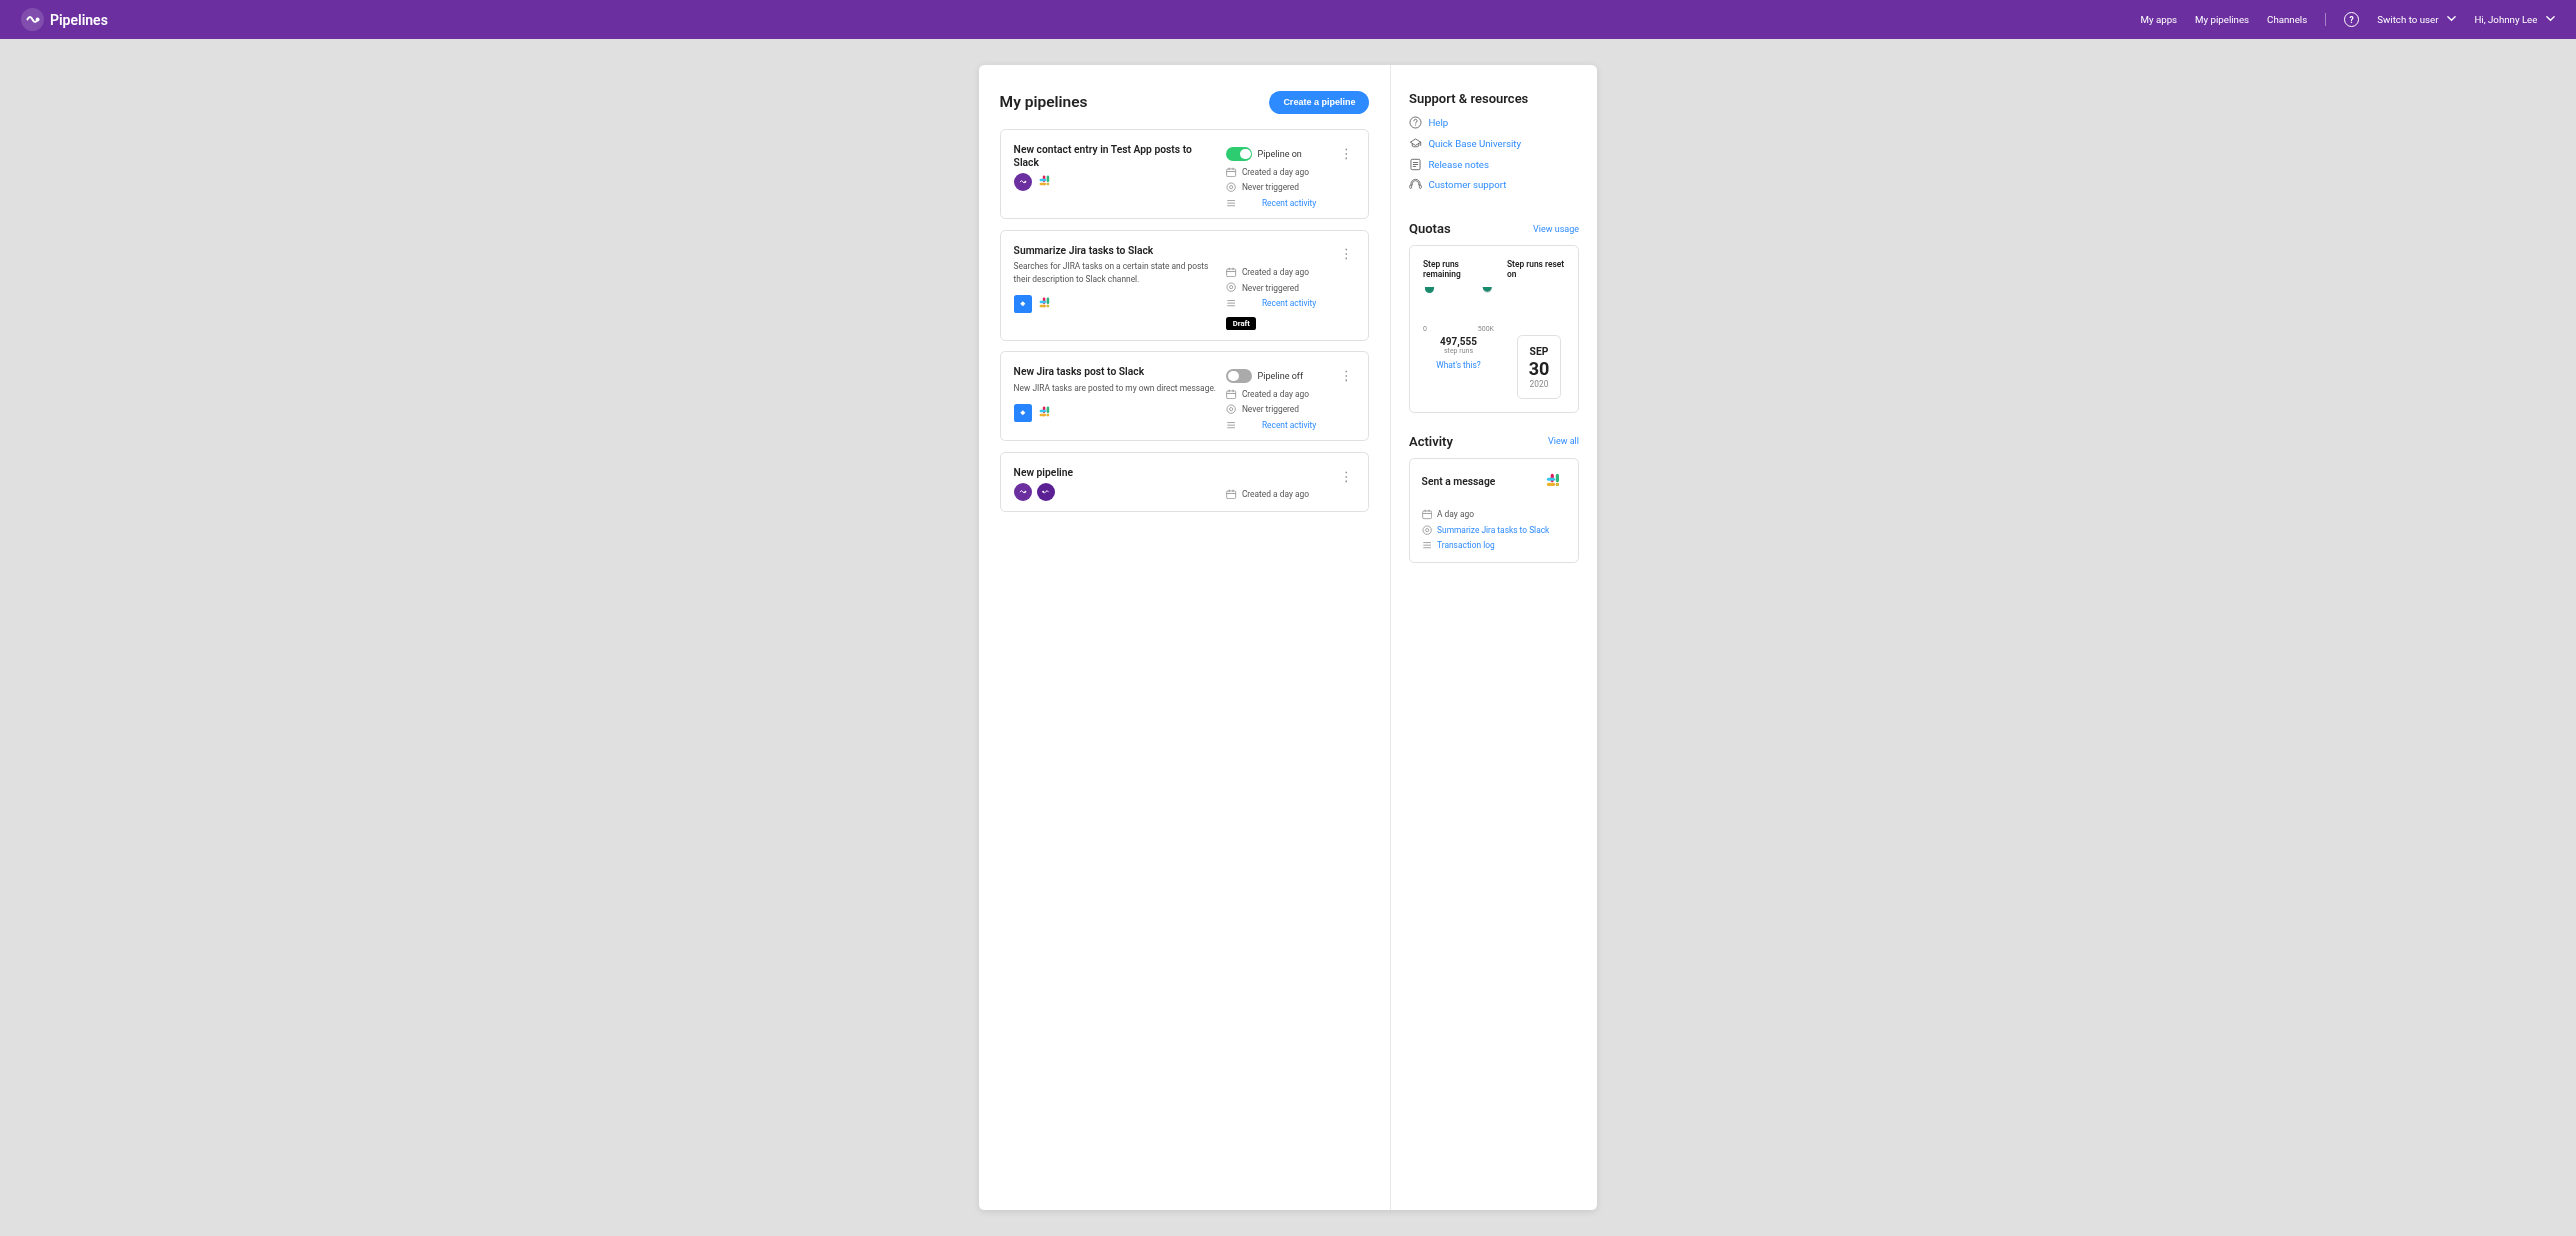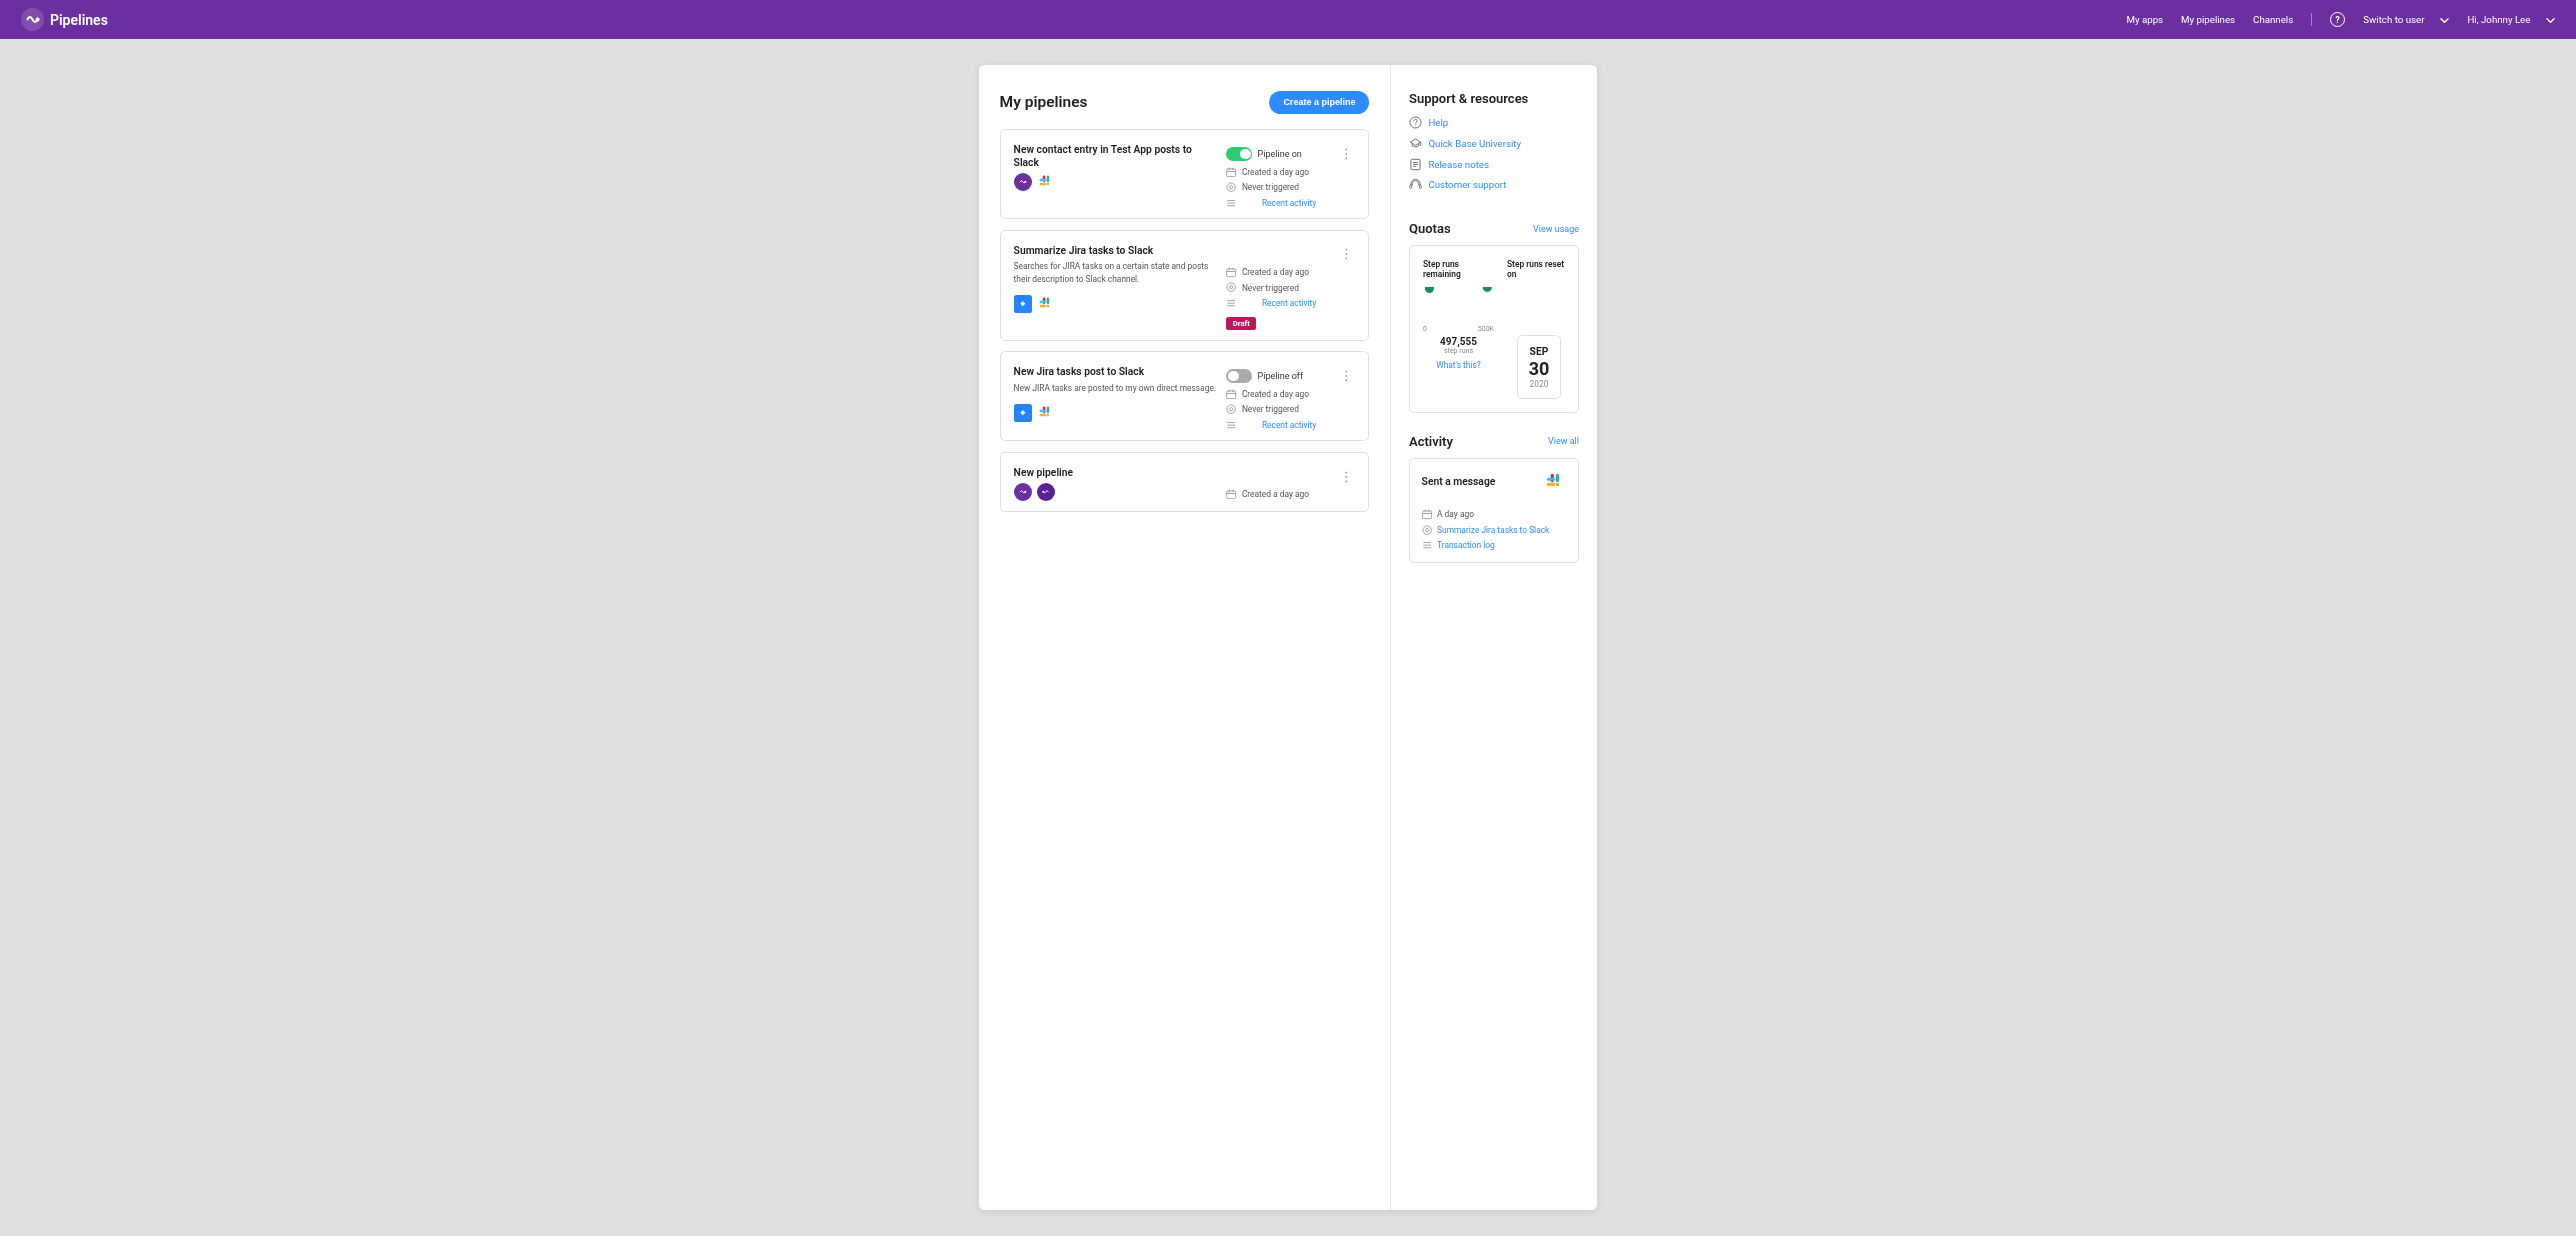--- a/index.html
+++ b/index.html
@@ -52,21 +52,21 @@
       width: 15.5px; height: 15.5px;
       border-radius: 50%;
       border: 1.3px solid white;
       display: flex; align-items: center; justify-content: center;
       color: white;
       font-weight: bold;
       font-size: 8.4px;
       cursor: pointer;
     }
     .nav-dropdown {
-      display: flex; align-items: flex-end; gap: 16px;
+      display: flex; align-items: flex-start; gap: 9px;
       cursor: pointer;
     }
     .nav-dropdown svg { width: 9px; height: 9px; fill: white; }
 
     
     .page-wrapper {
       display: flex;
       justify-content: center;
       padding: 26px 13px;
       flex: 1;
@@ -196,21 +196,21 @@
     }
     .meta-row svg { width: 10.3px; height: 10.3px; color: #888; flex-shrink: 0; }
     .recent-link {
       color: #2e8bff;
       text-decoration: none;
       font-size: 8.4px;
       cursor: pointer;
       padding-left: 20px;
     }
     .draft-badge {
-      background: #be185d;
+      background: #000000;
       color: white;
       font-size: 7.7px;
       font-weight: 700;
       padding: 1.9px 6.4px;
       border-radius: 2.6px;
       display: inline-block;
     }
     .more-btn {
       background: none; border: none; cursor: pointer;
       color: #888; font-size: 13px; line-height: 1;

